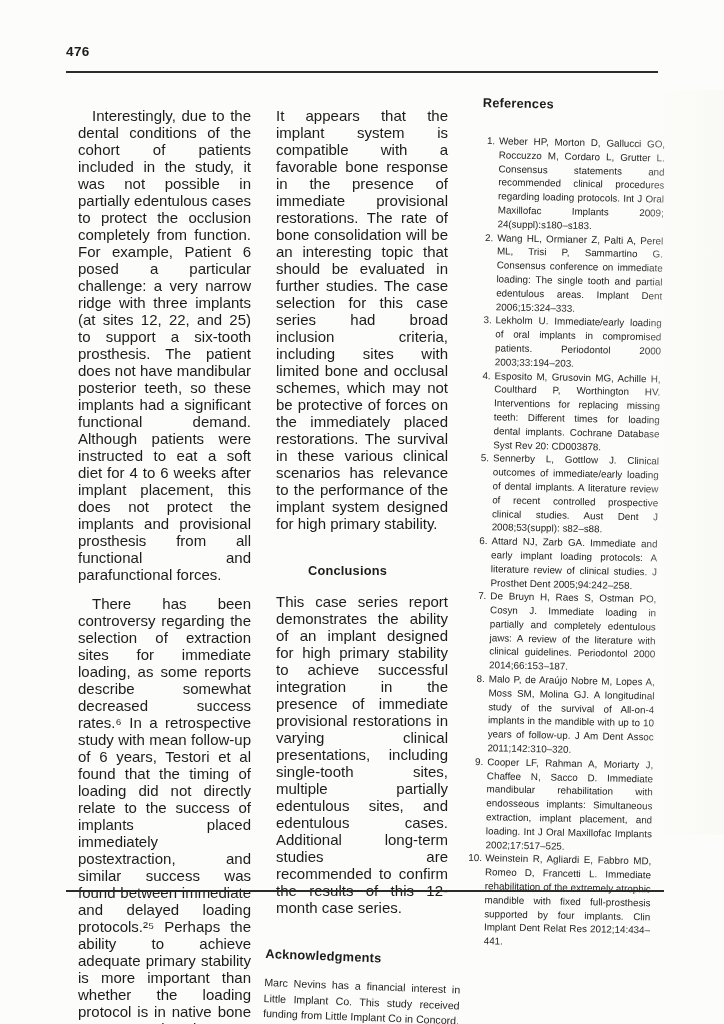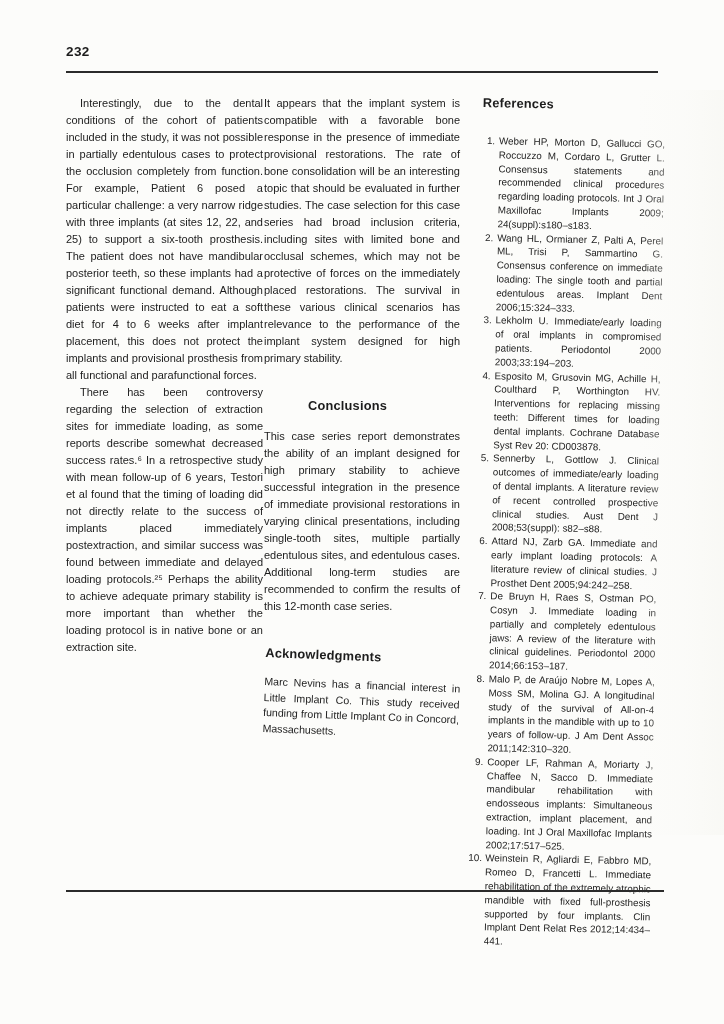--- a/index.html
+++ b/index.html
@@ -15,21 +15,21 @@
     position:absolute;left:66px;top:44px;
     font-size:13.5px;font-weight:bold;letter-spacing:.4px;
   }
   .toprule{
     position:absolute;left:66px;top:71px;width:592px;height:2px;background:#2b2b2b;
   }
   .col{position:absolute;top:95px;text-align:justify;}
   .col1{left:66px;width:197px;}
   .col2{left:264px;width:196px;}
   .col3{left:483px;width:183px;transform:rotate(1.1deg);transform-origin:0 0;}
-  .body-p{margin:0;font-size:11px;line-height:17px;}
+  .body-p{margin:12px;font-size:15px;line-height:17px;}
   .indent{text-indent:14px;}
   .head{font-weight:bold;font-size:12.8px;margin:0;letter-spacing:.2px;}
   .concl-head{margin-top:31px;margin-bottom:15px;margin-left:44px;}
   .ack-wrap{margin-top:30px;transform:rotate(2.2deg);transform-origin:0 50%;}
   .ack-p{margin:14px 0 0 0;font-size:10.6px;line-height:15.5px;text-align:justify;}
   .refs-head{margin-bottom:24px;}
   .ref{display:flex;margin:0;font-size:9.8px;line-height:13.8px;}
   .ref-num{flex:0 0 17px;width:17px;text-align:right;padding-right:4px;box-sizing:border-box;}
   .ref-text{flex:1;text-align:justify;}
   .spine-fade{
@@ -42,21 +42,21 @@
   }
   .footer-text{
     position:absolute;left:66px;top:901px;font-size:10.4px;letter-spacing:.1px;
   }
 </style>
 </head>
 <body>
 
 <div class="page">
 
-  <div class="pagenum">232</div>
+  <div class="pagenum">476</div>
   <div class="toprule"></div>
 
   <div class="col col1">
     <p class="body-p indent">Interestingly, due to the dental conditions of the cohort of patients included in the study, it was not possible in partially edentulous cases to protect the occlusion completely from function. For example, Patient 6 posed a particular challenge: a very narrow ridge with three implants (at sites 12, 22, and 25) to support a six-tooth prosthesis. The patient does not have mandibular posterior teeth, so these implants had a significant functional demand. Although patients were instructed to eat a soft diet for 4 to 6 weeks after implant placement, this does not protect the implants and provisional prosthesis from all functional and parafunctional forces.</p>
     <p class="body-p indent">There has been controversy regarding the selection of extraction sites for immediate loading, as some reports describe somewhat decreased success rates.⁶ In a retrospective study with mean follow-up of 6 years, Testori et al found that the timing of loading did not directly relate to the success of implants placed immediately postextraction, and similar success was found between immediate and delayed loading protocols.²⁵ Perhaps the ability to achieve adequate primary stability is more important than whether the loading protocol is in native bone or an extraction site.</p>
   </div>
 
   <div class="col col2">
     <p class="body-p">It appears that the implant system is compatible with a favorable bone response in the presence of immediate provisional restorations. The rate of bone consolidation will be an interesting topic that should be evaluated in further studies. The case selection for this case series had broad inclusion criteria, including sites with limited bone and occlusal schemes, which may not be protective of forces on the immediately placed restorations. The survival in these various clinical scenarios has relevance to the performance of the implant system designed for high primary stability.</p>
     <h2 class="head concl-head">Conclusions</h2>

